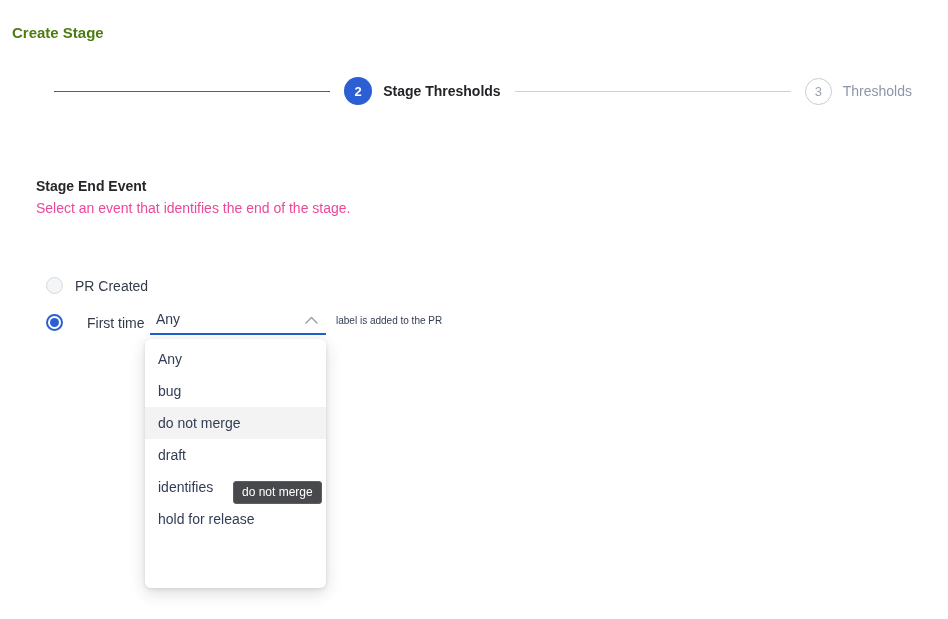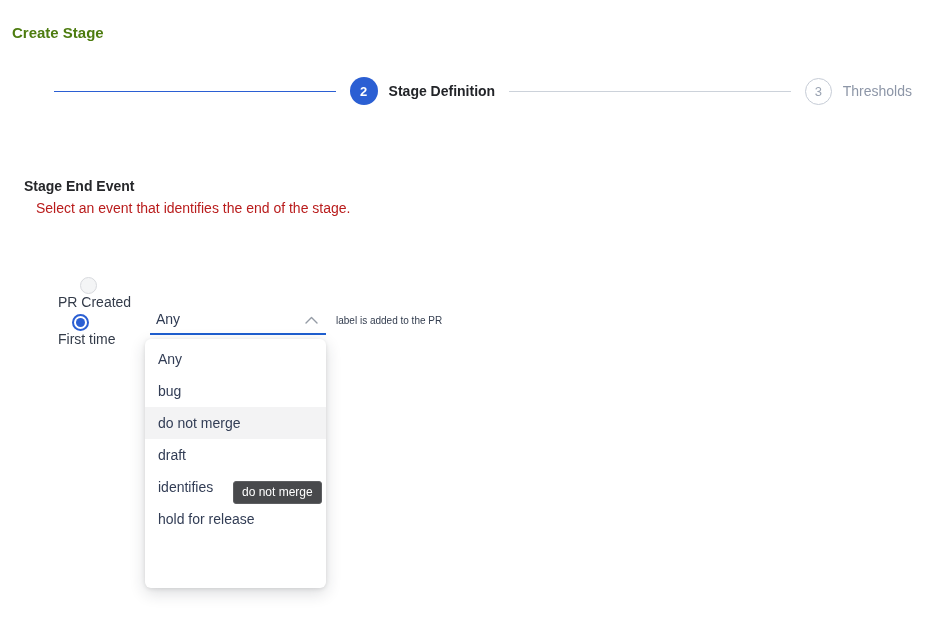--- a/index.html
+++ b/index.html
@@ -21,29 +21,29 @@
     color:#fff; font-weight:bold; }
   .step.upcoming .step-circle { border:1.5px solid #c6ccd6; color:#9aa3b2; }
   .step-label { margin-left:11px; font-size:14px; color:#2c3038; }
   .step.active .step-label { font-weight:bold; color:#222428; }
   .step.upcoming .step-label { color:#8d96a7; }
   .connector { flex:1; height:1px; margin:0 14px; }
   .connector.done { background:#2b5fd3; }
   .connector.todo { background:#ccd2da; }
 
   
-  .section-heading { position:absolute; left:24px; top:178px; font-size:14px;
+  .section-heading { position:absolute; left:36px; top:178px; font-size:14px;
     font-weight:bold; color:#26272a; }
   .section-desc { position:absolute; left:36px; top:200px; font-size:14px;
-    color:#b91c1c; }
+    color:#ec4899; }
 
   
-  .radio-row { position:absolute; left:46px; display:flex; align-items:center;flex-direction:column; }
+  .radio-row { position:absolute; left:46px; display:flex; align-items:center; }
   .radio-row.row1 { top:277px; }
-  .radio-row.row2 { top:314px; }
+  .radio-row.row2 { top:314px;gap:12px; }
   .radio { width:17px; height:17px; border-radius:50%; flex:none; cursor:pointer; }
   .radio.unchecked { border:1px solid #d8dade; background:#f4f5f6; }
   .radio.checked { border:2px solid #2b5fd3; background:#fff; position:relative; }
   .radio.checked::after { content:""; position:absolute; left:2px; top:2px;
     right:2px; bottom:2px; border-radius:50%; background:#2b5fd3; }
   .radio-label { margin-left:12px; font-size:14px; color:#333b49; }
 
   
   .label-select { position:absolute; left:150px; top:307px; width:176px;
     height:28px; border-bottom:2px solid #1f5fd0; padding:4px 24px 0 6px;
@@ -71,21 +71,21 @@
 </style>
 </head>
 <body>
 
 <div class="page-title">Create Stage</div>
 
 <div class="stepper">
   <div class="connector done"></div>
   <div class="step active">
     <div class="step-circle">2</div>
-    <div class="step-label">Stage Definition</div>
+    <div class="step-label">Stage Thresholds</div>
   </div>
   <div class="connector todo"></div>
   <div class="step upcoming">
     <div class="step-circle">3</div>
     <div class="step-label">Thresholds</div>
   </div>
 </div>
 
 <div class="section-heading">Stage End Event</div>
 <div class="section-desc">Select an event that identifies the end of the stage.</div>

